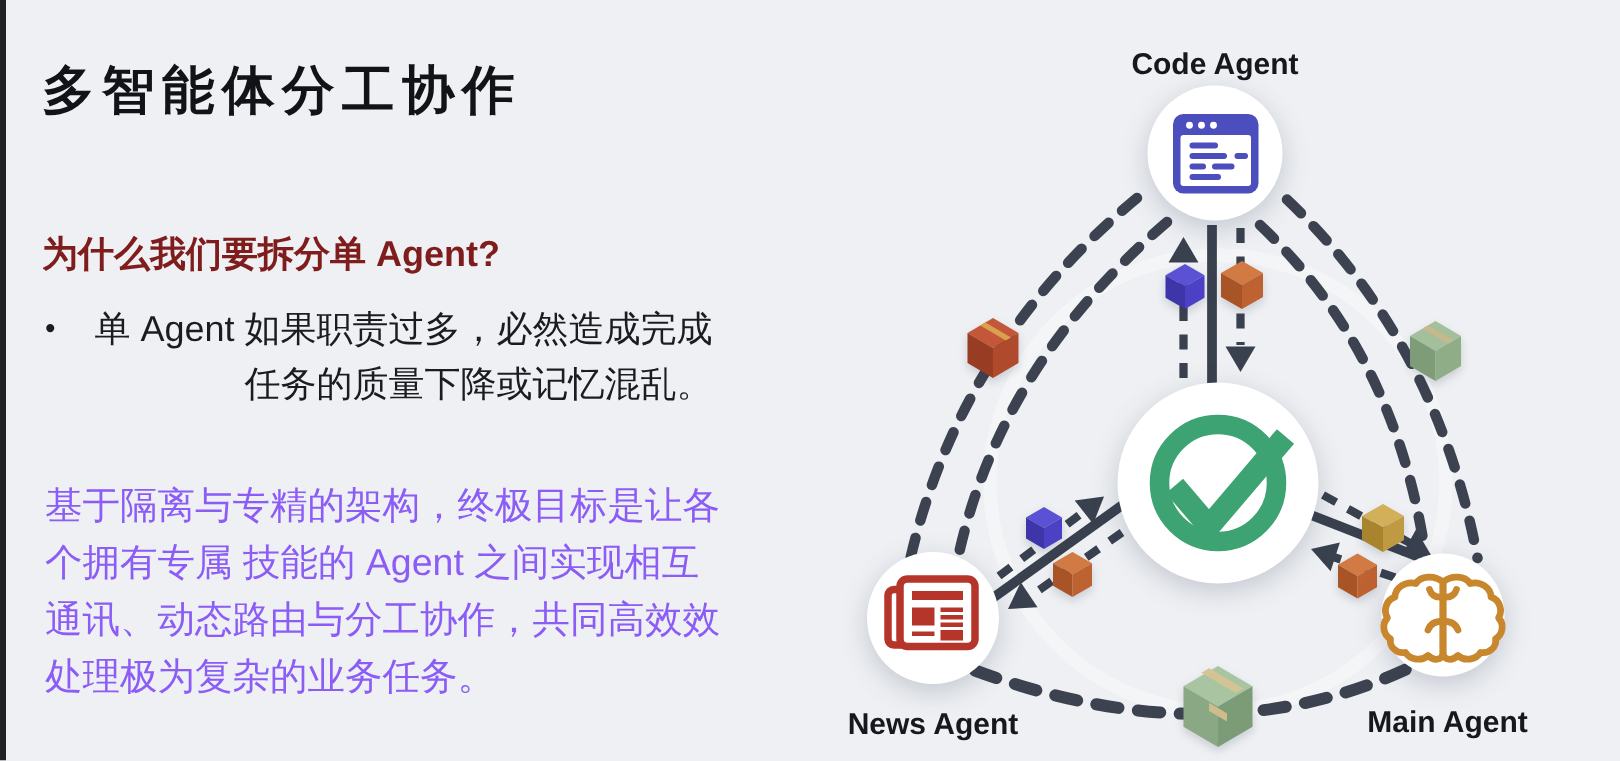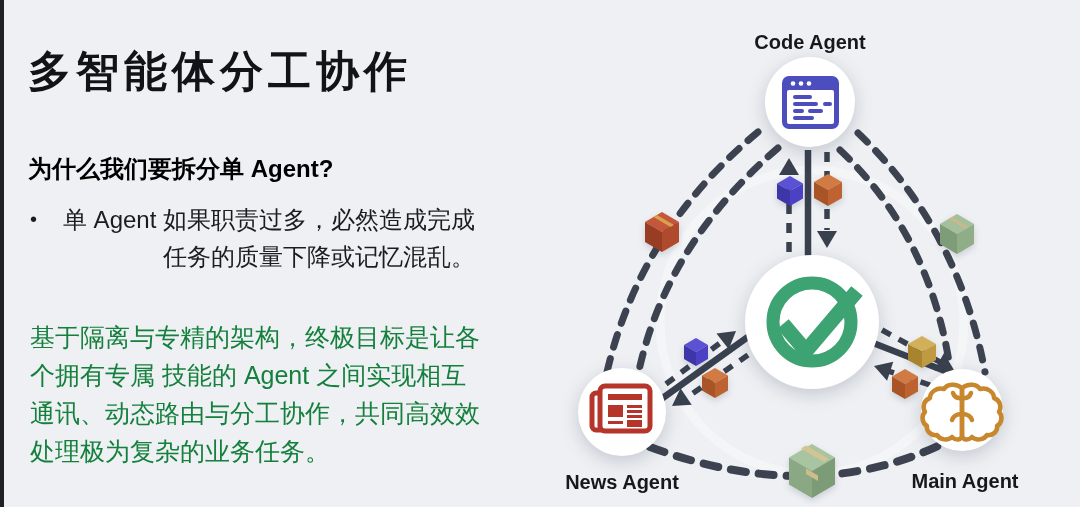--- a/index.html
+++ b/index.html
@@ -6,37 +6,37 @@
   body{
     width:1080px;height:507px;position:relative;overflow:hidden;
     background:#eef0f3;
     font-family:"Liberation Sans","DejaVu Sans",sans-serif;
     color:#17181d;
   }
   .left-edge{position:absolute;left:0;top:0;width:4px;height:507px;background:#202125;}
   .text-col{position:absolute;left:28px;top:0;width:480px;}
   .title{
     position:absolute;left:0;top:14px;width:480px;
-    font-size:43px;font-weight:800;letter-spacing:5px;color:#121318;
+    font-size:35px;font-weight:800;letter-spacing:5px;color:#121318;
     white-space:nowrap;
   }
   .subtitle{
     position:absolute;left:0;top:153px;width:470px;
-    font-size:24px;font-weight:700;color:#000000;
+    font-size:24px;font-weight:700;color:#7f1d1d;
   }
   .bullet-row{
     position:absolute;left:2px;top:201px;width:460px;
     display:flex;gap:14px;align-items:flex-start;
     font-size:24px;line-height:37px;color:#1b1c20;
   }
   .bullet-dot{font-size:20px;line-height:37px;flex:0 0 auto;}
   .bullet-text{width:424px;text-align:right;}
   .para{
     position:absolute;left:2px;top:318px;width:452px;
-    font-size:25px;line-height:38px;color:#15803d;margin:0;
+    font-size:25px;line-height:38px;color:#8b5cf6;margin:0;
   }
   .diagram{position:absolute;left:520px;top:0;width:560px;height:507px;}
   .node-shadow{filter:drop-shadow(0 5px 9px rgba(45,55,80,0.22));}
   .cube-shadow{filter:drop-shadow(0 3px 3px rgba(45,55,80,0.18));}
   .node-label{font-size:20px;font-weight:600;fill:#17181d;}
 </style>
 </head>
 <body>
 
 <div class="left-edge"></div>

